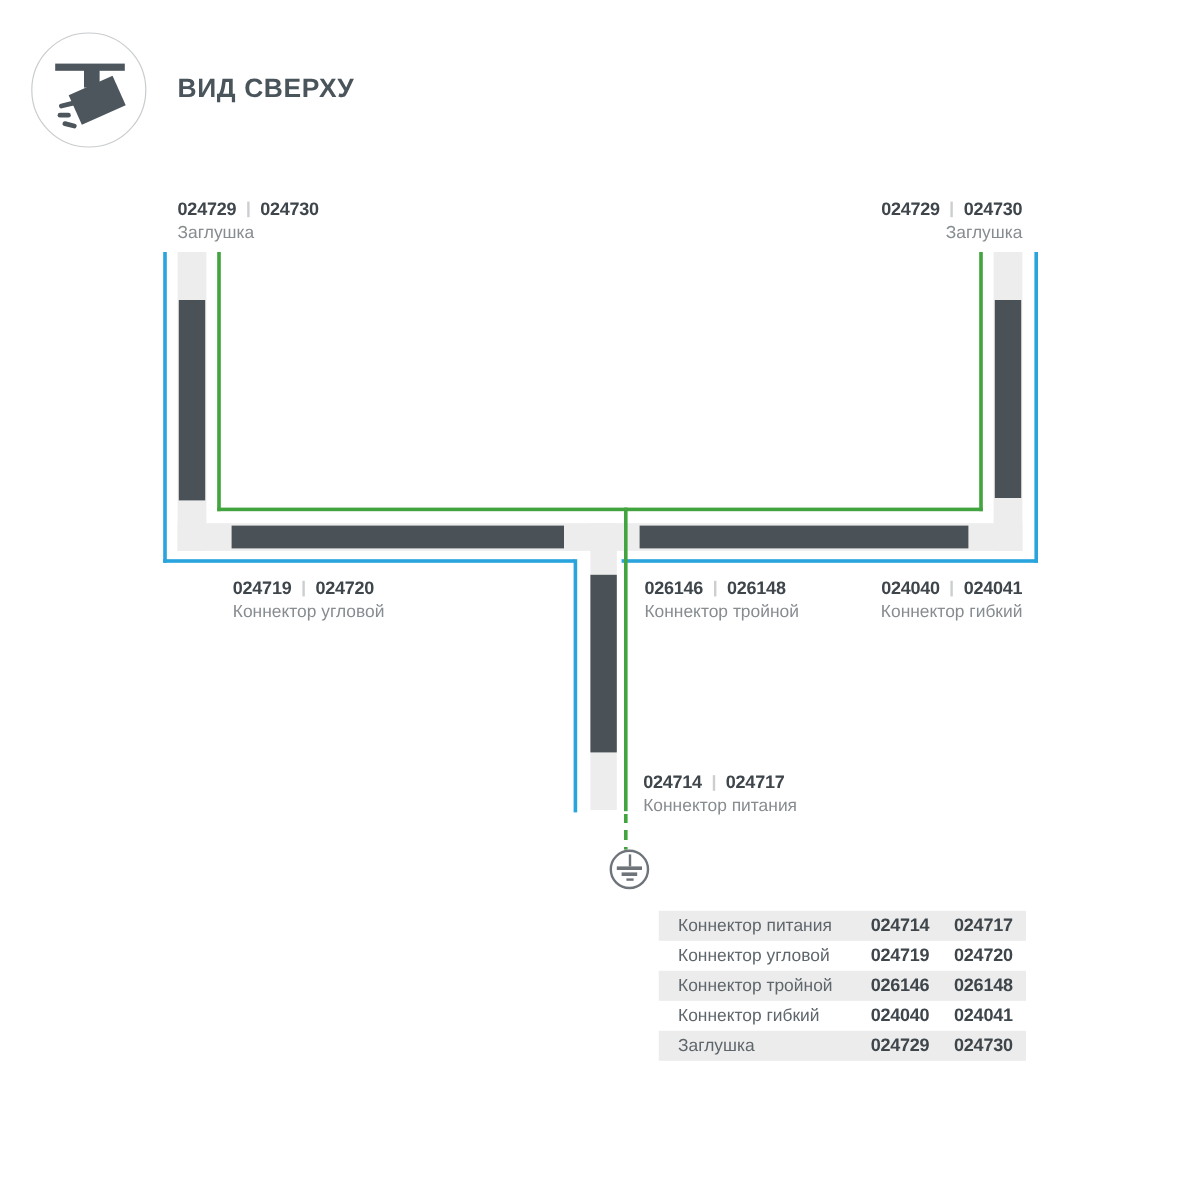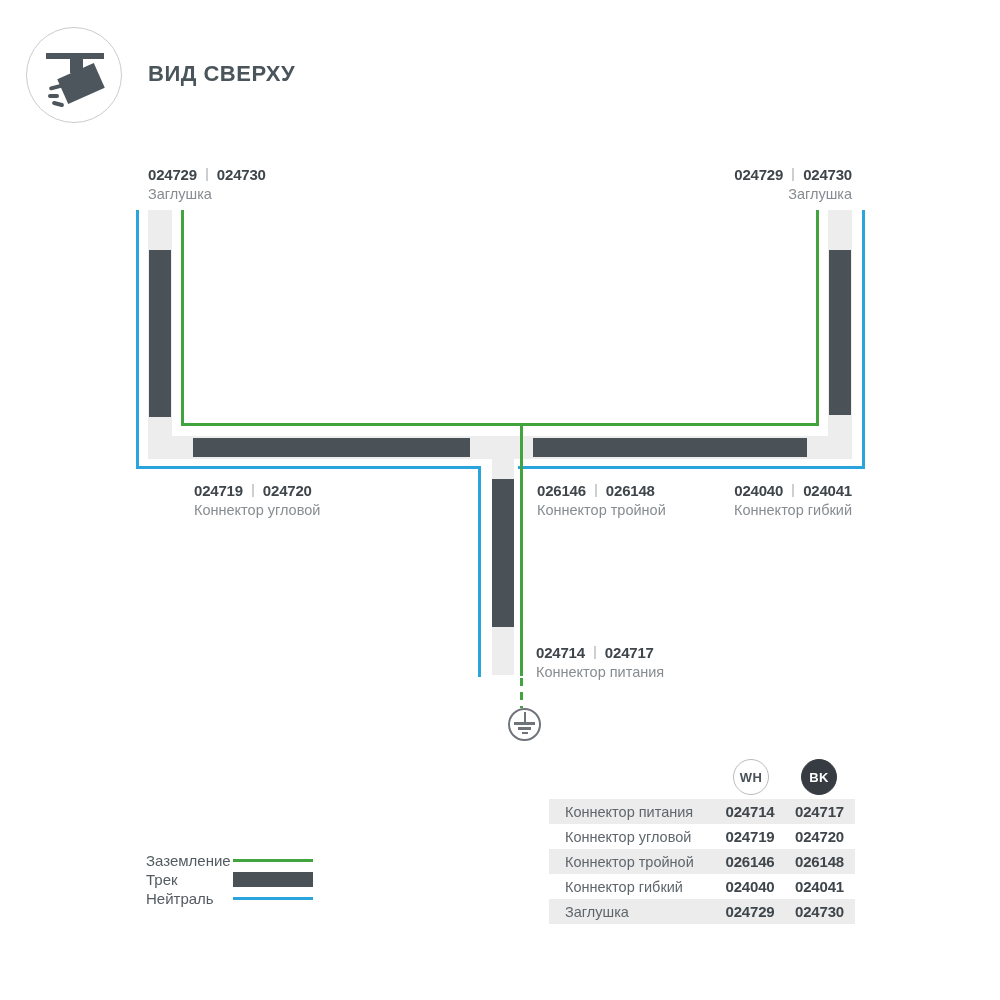--- a/index.html
+++ b/index.html
@@ -163,40 +163,22 @@
 
   <div class="abs plabel" style="left:536px;top:645px;">
     <div class="codes">
       <span class="code">024714</span>
       <span class="csep"></span>
       <span class="code">024717</span>
     </div>
     <div class="pname">Коннектор питания</div>
   </div>
 
-  <div class="abs legend">
-    <div class="lrow">
-      <div class="llabel">Заземление</div>
-      <div class="lswatch sw-line green"></div>
-    </div>
-    <div class="lrow">
-      <div class="llabel">Трек</div>
-      <div class="lswatch sw-bar"></div>
-    </div>
-    <div class="lrow">
-      <div class="llabel">Нейтраль</div>
-      <div class="lswatch sw-line blue"></div>
-    </div>
-  </div>
 
   <div class="abs ptable">
-    <div class="thead">
-      <div class="badge badge-wh">WH</div>
-      <div class="badge badge-bk">BK</div>
-    </div>
     <div class="trow shade">
       <div class="tname">Коннектор питания</div>
       <div class="tcode wh">024714</div>
       <div class="tcode bk">024717</div>
     </div>
     <div class="trow">
       <div class="tname">Коннектор угловой</div>
       <div class="tcode wh">024719</div>
       <div class="tcode bk">024720</div>
     </div>

